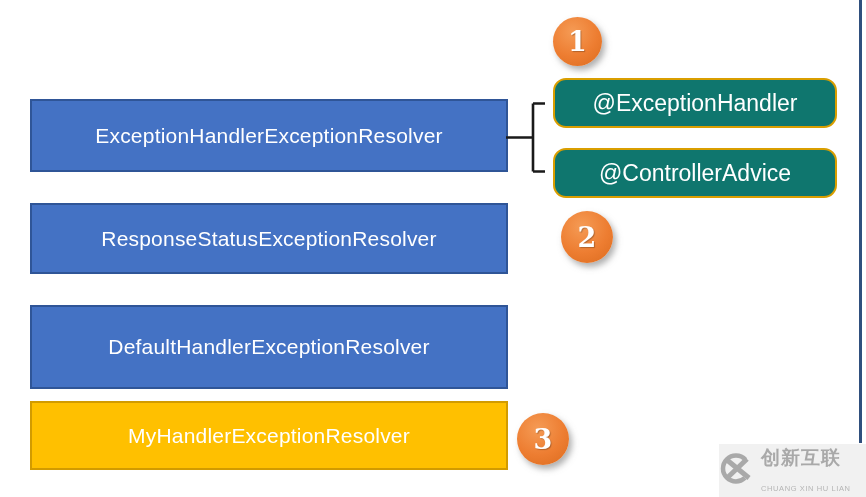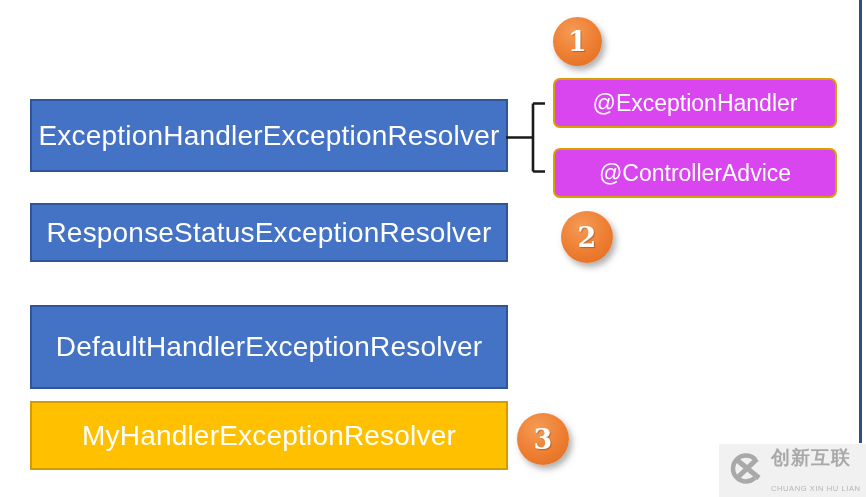--- a/index.html
+++ b/index.html
@@ -11,38 +11,38 @@
     font-family: "Liberation Sans", sans-serif;
   }
 
   
   .resolver-box {
     position: absolute;
     left: 30px; width: 478px;
     box-sizing: border-box;
     display: flex; align-items: center; justify-content: center;
     color: #ffffff;
-    font-size: 28px;
+    font-size: 21px;
     letter-spacing: 0.2px;
   }
   .resolver-blue   { background: #4472C4; border: 2px solid #2F5597; }
   .resolver-yellow { background: #FFC000; border: 2px solid #D29B00; }
   .box-1 { top: 99px;  height: 73px; }
-  .box-2 { top: 203px; height: 59px; }
+  .box-2 { top: 203px; height: 71px; }
   .box-3 { top: 305px; height: 84px; }
   .box-4 { top: 401px; height: 69px; }
 
   
   .annotation-pill {
     position: absolute;
     left: 553px; width: 284px; height: 50px;
     box-sizing: border-box;
-    background: #d946ef;
+    background: #0f766e;
     border: 2px solid #D99E00;
-    border-radius: 7px;
+    border-radius: 13px;
     display: flex; align-items: center; justify-content: center;
     color: #ffffff;
     font-size: 23px;
   }
   .pill-1 { top: 78px; }
   .pill-2 { top: 148px; }
 
   
   .step-badge {
     position: absolute;
@@ -70,21 +70,20 @@
     background: #2F4F7D;
   }
 
   
   .watermark {
     position: absolute;
     left: 719px; top: 444px; width: 147px; height: 53px;
     background: #F1F1F1;
     display: flex; align-items: center;
     gap: 5px;
-    padding-left: 10px;
     box-sizing: border-box;
   }
   .brand-text-col { display: flex; flex-direction: column; line-height: 1.05; }
   .brand-name {
     color: #A9A9A9;
     font-size: 19px;
     font-weight: 600;
     letter-spacing: 1px;
     font-family: "DejaVu Sans", sans-serif;
   }

